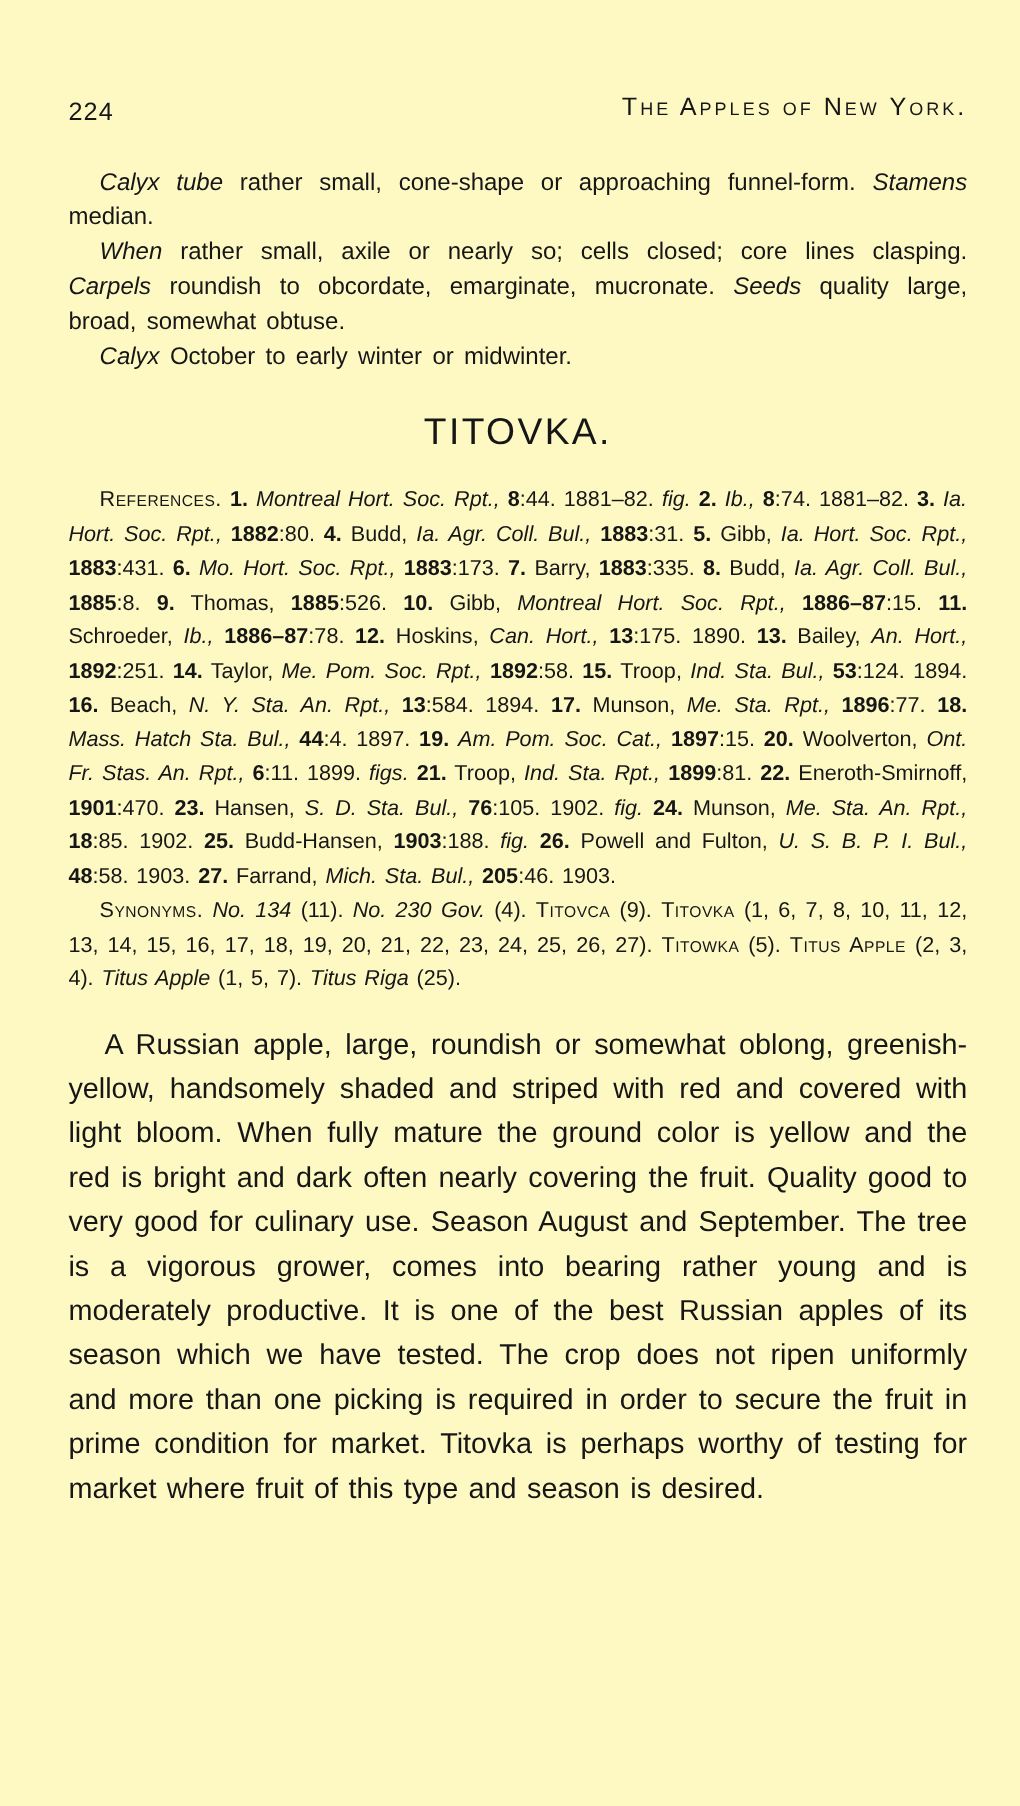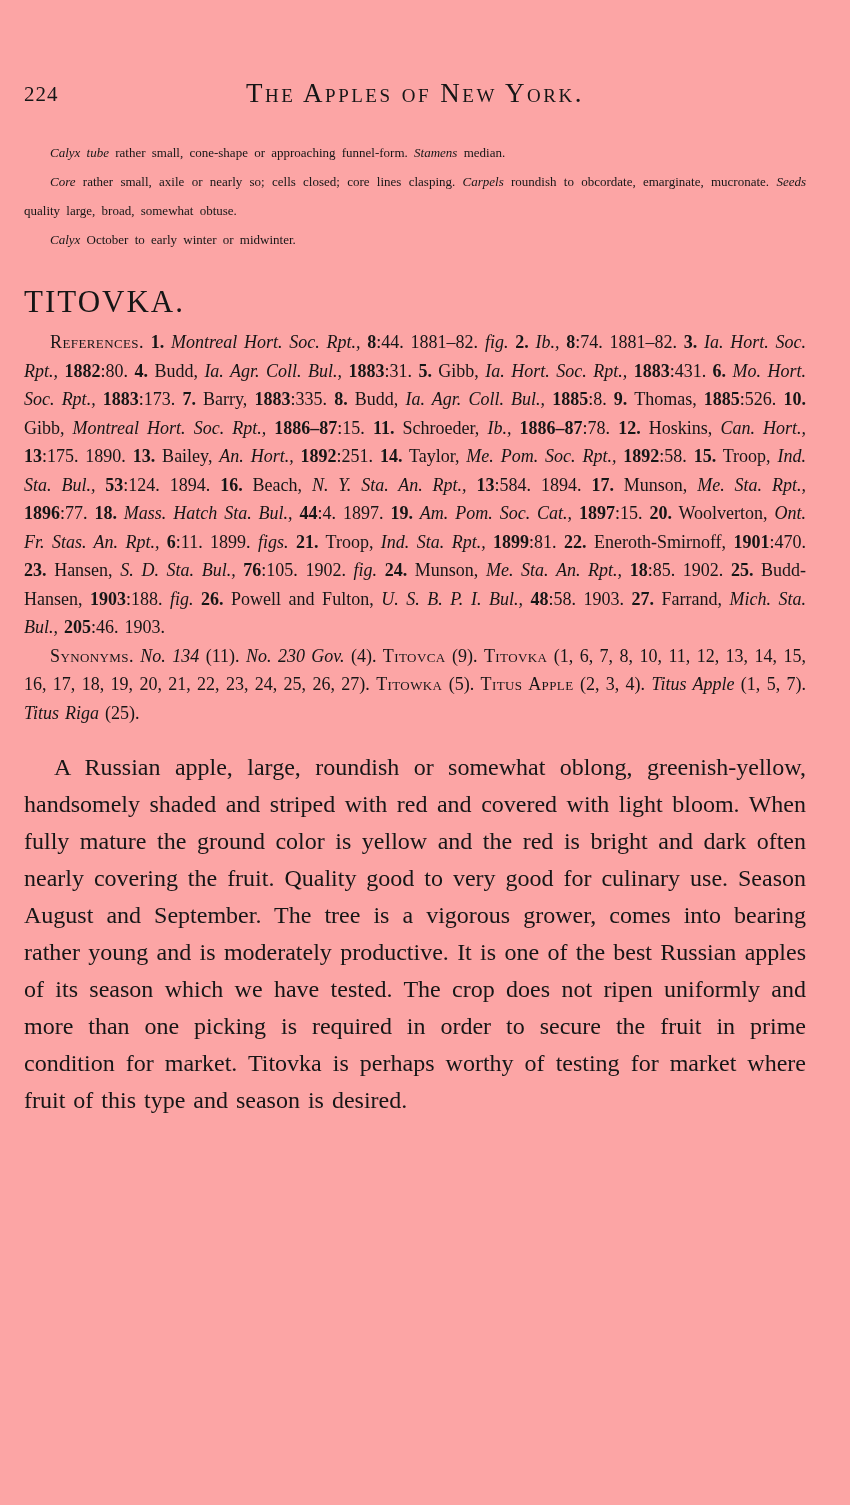--- a/index.html
+++ b/index.html
@@ -1,45 +1,45 @@
 <!DOCTYPE html>
 <html><head>
 <meta charset="utf-8">
 <style>
   html, body { margin: 0; padding: 0; background: #ffffff; }
   .page {
     width: 850px; height: 1505px; box-sizing: border-box;
-    padding: 78px 44px 0 24px;
-    background: #fca5a5; color: #161616;
-    font-family: Liberation Serif, serif;
+    padding: 78px 44px 0 57px;
+    background: #fef9c3; color: #161616;
+    font-family: Liberation Sans, sans-serif;
     overflow: hidden; position: relative;
   }
   
   .running-head { position: relative; height: 32px; margin-bottom: 28px; }
   .page-num {
     position: absolute; left: 0; top: 4px;
     font-size: 21px; letter-spacing: 1px;
   }
   .head-title {
-    display: block; text-align: center;
-    font-size: 27px; letter-spacing: 2.5px;
+    display: block; text-align: right;
+    font-size: 21px; letter-spacing: 2.5px;
     font-variant: small-caps;
   }
   
   .st-i  { font-style: italic; }
   .st-b  { font-weight: bold; }
   .st-sc { font-variant: small-caps; letter-spacing: 0.4px; }
   
   .botanical p {
-    margin: 0; font-size: 13px; line-height: 29px;
+    margin: 0; font-size: 20px; line-height: 29px;
     text-align: justify; text-indent: 26px; word-spacing: 3px;
   }
   
   .variety-heading {
-    margin: 30px 0 8px; 
+    margin: 30px 0 24px; text-align: center;
     font-size: 31px; font-weight: normal; letter-spacing: 2px;
   }
   
   .citations p {
     margin: 0; font-size: 18px; line-height: 28.5px;
     text-align: justify; text-indent: 26px; word-spacing: 1.5px;
   }
   
   .narrative p {
     margin: 22px 0 0; font-size: 24px; line-height: 37px;
@@ -51,21 +51,21 @@
 
 <div class="page">
 
   <header class="running-head">
     <span class="page-num">224</span>
     <span class="head-title">The Apples of New York.</span>
   </header>
 
   <section class="botanical">
     <p><span class="st-i">Calyx tube</span><span> rather small, cone-shape or approaching funnel-form.  </span><span class="st-i">Stamens</span><span> median.</span></p>
-    <p><span class="st-i">Core</span><span> rather small, axile or nearly so; cells closed; core lines clasping.  </span><span class="st-i">Carpels</span><span> roundish to obcordate, emarginate, mucronate.  </span><span class="st-i">Seeds</span><span> quality large, broad, somewhat obtuse.</span></p>
+    <p><span class="st-i">When</span><span> rather small, axile or nearly so; cells closed; core lines clasping.  </span><span class="st-i">Carpels</span><span> roundish to obcordate, emarginate, mucronate.  </span><span class="st-i">Seeds</span><span> quality large, broad, somewhat obtuse.</span></p>
     <p><span class="st-i">Calyx</span><span> October to early winter or midwinter.</span></p>
   </section>
 
   <h1 class="variety-heading">TITOVKA.</h1>
 
   <section class="citations">
     <p><span class="st-sc">References.</span><span><span>  </span><span class="st-b">1.</span><span> </span><span class="st-i">Montreal Hort. Soc. Rpt.,</span><span> </span><span class="st-b">8</span><span>:44.  1881–82.  </span><span class="st-i">fig.</span><span>  </span><span class="st-b">2.</span><span> </span><span class="st-i">Ib.,</span><span> </span><span class="st-b">8</span><span>:74.  1881–82.  </span><span class="st-b">3.</span><span> </span><span class="st-i">Ia. Hort. Soc. Rpt.,</span><span> </span><span class="st-b">1882</span><span>:80.  </span><span class="st-b">4.</span><span> Budd, </span><span class="st-i">Ia. Agr. Coll. Bul.,</span><span> </span><span class="st-b">1883</span><span>:31.  </span><span class="st-b">5.</span><span> Gibb, </span><span class="st-i">Ia. Hort. Soc. Rpt.,</span><span> </span><span class="st-b">1883</span><span>:431.  </span><span class="st-b">6.</span><span> </span><span class="st-i">Mo. Hort. Soc. Rpt.,</span><span> </span><span class="st-b">1883</span><span>:173.  </span><span class="st-b">7.</span><span> Barry, </span><span class="st-b">1883</span><span>:335.  </span><span class="st-b">8.</span><span> Budd, </span><span class="st-i">Ia. Agr. Coll. Bul.,</span><span> </span><span class="st-b">1885</span><span>:8.  </span><span class="st-b">9.</span><span> Thomas, </span><span class="st-b">1885</span><span>:526.  </span><span class="st-b">10.</span><span> Gibb, </span><span class="st-i">Montreal Hort. Soc. Rpt.,</span><span> </span><span class="st-b">1886–87</span><span>:15.  </span><span class="st-b">11.</span><span> Schroeder, </span><span class="st-i">Ib.,</span><span> </span><span class="st-b">1886–87</span><span>:78.  </span><span class="st-b">12.</span><span> Hoskins, </span><span class="st-i">Can. Hort.,</span><span> </span><span class="st-b">13</span><span>:175.  1890.  </span><span class="st-b">13.</span><span> Bailey, </span><span class="st-i">An. Hort.,</span><span> </span><span class="st-b">1892</span><span>:251.  </span><span class="st-b">14.</span><span> Taylor, </span><span class="st-i">Me. Pom. Soc. Rpt.,</span><span> </span><span class="st-b">1892</span><span>:58.  </span><span class="st-b">15.</span><span> Troop, </span><span class="st-i">Ind. Sta. Bul.,</span><span> </span><span class="st-b">53</span><span>:124.  1894.  </span><span class="st-b">16.</span><span> Beach, </span><span class="st-i">N. Y. Sta. An. Rpt.,</span><span> </span><span class="st-b">13</span><span>:584.  1894.  </span><span class="st-b">17.</span><span> Munson, </span><span class="st-i">Me. Sta. Rpt.,</span><span> </span><span class="st-b">1896</span><span>:77.  </span><span class="st-b">18.</span><span> </span><span class="st-i">Mass. Hatch Sta. Bul.,</span><span> </span><span class="st-b">44</span><span>:4.  1897.  </span><span class="st-b">19.</span><span> </span><span class="st-i">Am. Pom. Soc. Cat.,</span><span> </span><span class="st-b">1897</span><span>:15.  </span><span class="st-b">20.</span><span> Woolverton, </span><span class="st-i">Ont. Fr. Stas. An. Rpt.,</span><span> </span><span class="st-b">6</span><span>:11.  1899.  </span><span class="st-i">figs.</span><span>  </span><span class="st-b">21.</span><span> Troop, </span><span class="st-i">Ind. Sta. Rpt.,</span><span> </span><span class="st-b">1899</span><span>:81.  </span><span class="st-b">22.</span><span> Eneroth-Smirnoff, </span><span class="st-b">1901</span><span>:470.  </span><span class="st-b">23.</span><span> Hansen, </span><span class="st-i">S. D. Sta. Bul.,</span><span> </span><span class="st-b">76</span><span>:105.  1902.  </span><span class="st-i">fig.</span><span>  </span><span class="st-b">24.</span><span> Munson, </span><span class="st-i">Me. Sta. An. Rpt.,</span><span> </span><span class="st-b">18</span><span>:85.  1902.  </span><span class="st-b">25.</span><span> Budd-Hansen, </span><span class="st-b">1903</span><span>:188.  </span><span class="st-i">fig.</span><span>  </span><span class="st-b">26.</span><span> Powell and Fulton, </span><span class="st-i">U. S. B. P. I. Bul.,</span><span> </span><span class="st-b">48</span><span>:58.  1903.  </span><span class="st-b">27.</span><span> Farrand, </span><span class="st-i">Mich. Sta. Bul.,</span><span> </span><span class="st-b">205</span><span>:46.  1903.</span></span></p>
     <p><span class="st-sc">Synonyms.</span><span><span>  </span><span class="st-i">No. 134</span><span> (11).  </span><span class="st-i">No. 230 Gov.</span><span> (4).  </span><span class="st-sc">Titovca</span><span> (9).  </span><span class="st-sc">Titovka</span><span> (1, 6, 7, 8, 10, 11, 12, 13, 14, 15, 16, 17, 18, 19, 20, 21, 22, 23, 24, 25, 26, 27).  </span><span class="st-sc">Titowka</span><span> (5).  </span><span class="st-sc">Titus Apple</span><span> (2, 3, 4).  </span><span class="st-i">Titus Apple</span><span> (1, 5, 7).  </span><span class="st-i">Titus Riga</span><span> (25).</span></span></p>
   </section>
 

